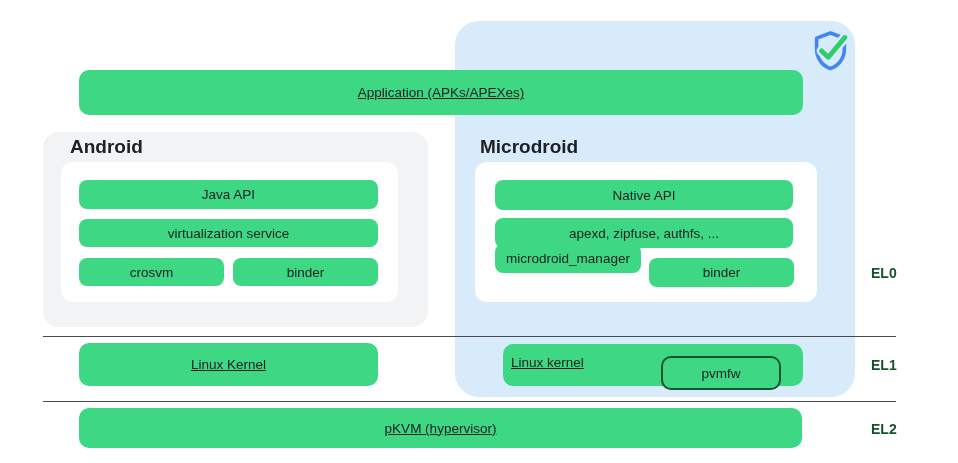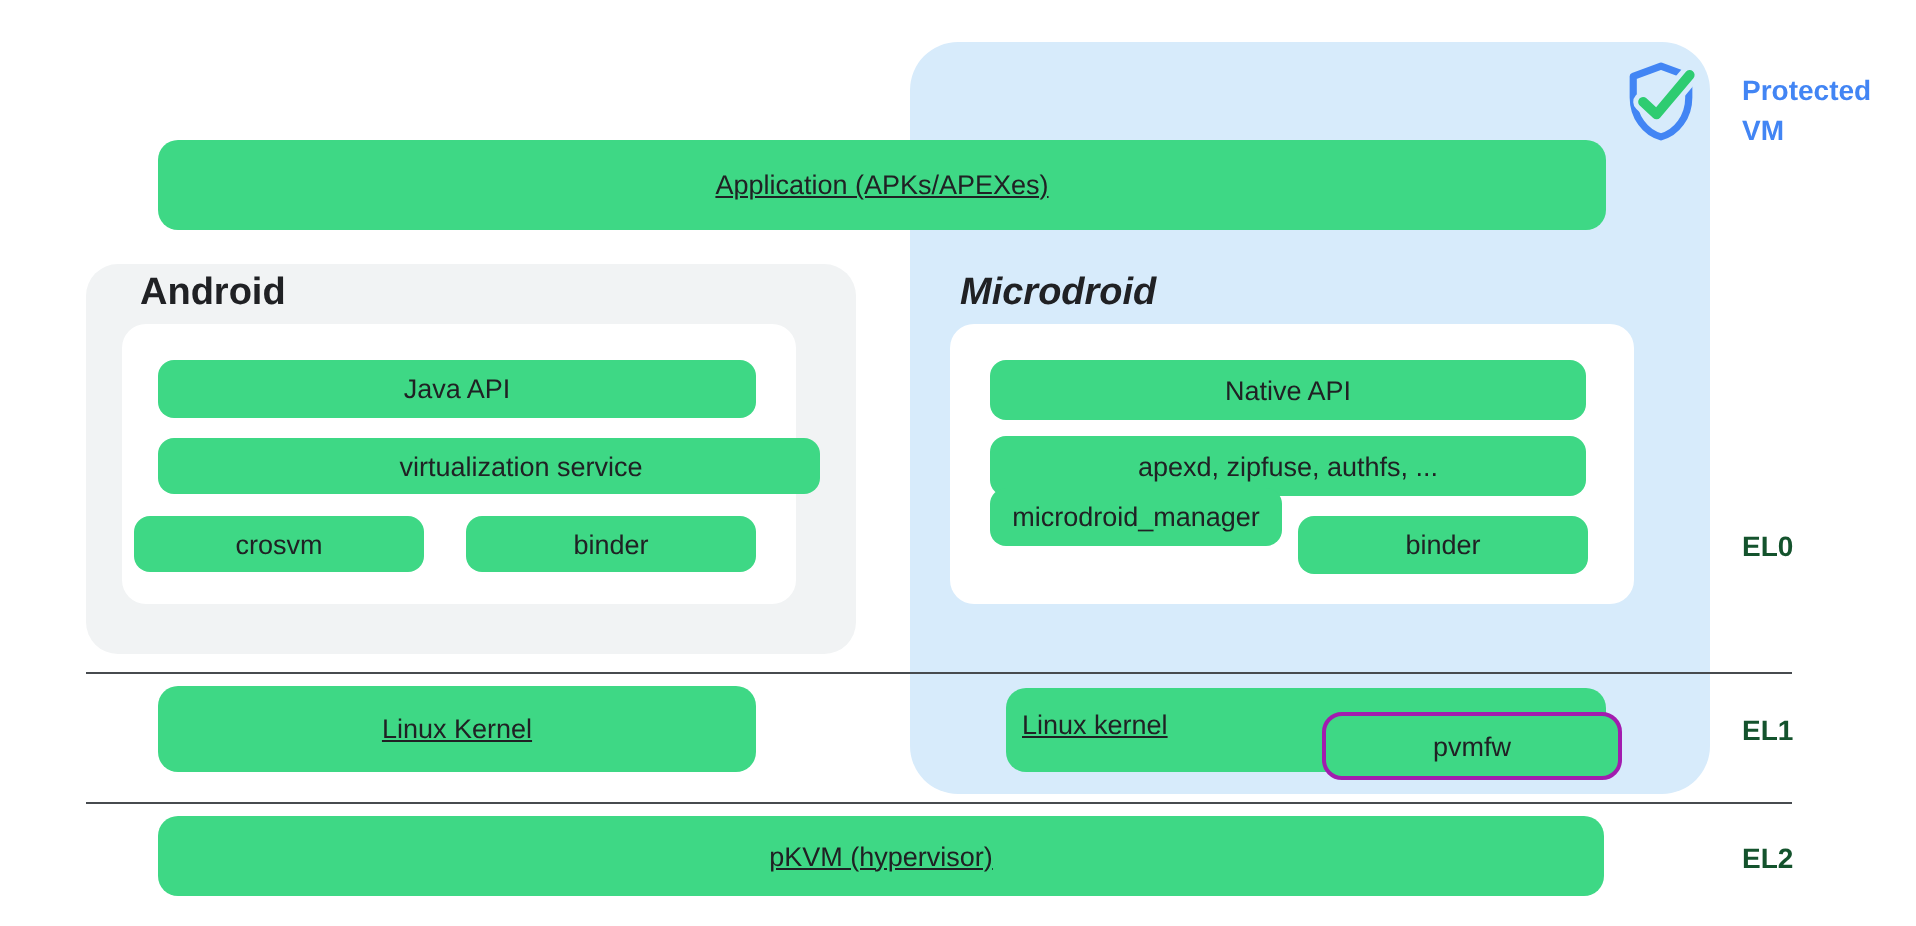--- a/index.html
+++ b/index.html
@@ -18,36 +18,36 @@
   .box-title{position:absolute;font-size:19px;font-weight:bold;color:#202124;}
 
   
   .bar{position:absolute;background:#3ed885;border-radius:8px;
     display:flex;align-items:center;justify-content:center;
     font-size:13.5px;color:#202124;}
   .bar-wide{border-radius:10px;text-decoration:underline;}
 
   .app-bar{left:79px;top:70px;width:724px;height:45px;}
   .java-api{left:79px;top:180px;width:299px;height:29px;}
-  .virt-svc{left:79px;top:219px;width:299px;height:28px;padding-left:32px;}
-  .crosvm{left:67px;top:258px;width:145px;height:28px;}
+  .virt-svc{left:79px;top:219px;width:299px;height:28px;}
+  .crosvm{left:79px;top:258px;width:145px;height:28px;}
   .binder-a{left:233px;top:258px;width:145px;height:28px;}
 
   .native-api{left:495px;top:180px;width:298px;height:30px;}
   .apexd{left:495px;top:218px;width:298px;height:30px;}
   .md-manager{left:495px;top:244px;width:146px;height:29px;}
   .binder-m{left:649px;top:258px;width:145px;height:29px;}
 
   .linux-left{left:79px;top:343px;width:299px;height:43px;}
   .linux-right{left:503px;top:344px;width:300px;height:42px;
     justify-content:flex-start;padding-left:8px;box-sizing:border-box;
     align-items:flex-start;}
   .linux-right .lbl{margin-top:11px;}
-  .pvmfw{left:661px;top:356px;width:150px;height:34px;
-    border:2px solid #a21caf;box-sizing:border-box;border-radius:10px;z-index:5;}
+  .pvmfw{left:661px;top:356px;width:120px;height:34px;
+    border:2px solid #14532d;box-sizing:border-box;border-radius:10px;z-index:5;}
   .pkvm{left:79px;top:408px;width:723px;height:40px;justify-content:center;}
 
   
   .sep{position:absolute;left:43px;width:853px;height:1px;background:#474b4f;}
   .sep-1{top:336px;}
   .sep-2{top:401px;}
 
   
   .el-label{position:absolute;left:871px;font-size:14px;font-weight:bold;color:#14532d;}
   .el0{top:265px;} .el1{top:357px;} .el2{top:421px;text-align:right;}
@@ -62,21 +62,20 @@
 
 <div class="canvas">
 
   <div class="pvm-box"></div>
 
   <svg class="shield" viewBox="0 0 48 48">
     <path d="M24 4.5 L8.5 10.2 V22 C8.5 32.8 15.2 41.6 24 44 C32.8 41.6 39.5 32.8 39.5 22 V10.2 Z" fill="none" stroke="#4285f4" stroke-width="4" stroke-linejoin="round"></path>
     <polyline points="14,24.5 21.5,31.5 40,9.5" fill="none" stroke="#d7ebfb" stroke-width="11" stroke-linecap="round" stroke-linejoin="round"></polyline>
     <polyline points="14,24.5 21.5,31.5 40,9.5" fill="none" stroke="#2ecc71" stroke-width="5.5" stroke-linecap="round" stroke-linejoin="round"></polyline>
   </svg>
-  <div class="pvm-label">Protected VM</div>
 
   <div class="bar bar-wide app-bar">
     <span>Application (APKs/APEXes)</span>
   </div>
 
   <div class="gray-box"></div>
   <div class="box-title" style="left:70px;top:136px;">Android</div>
   <div class="white-box white-android"></div>
 
   <div class="bar java-api">
@@ -85,21 +84,21 @@
   <div class="bar virt-svc">
     <span>virtualization service</span>
   </div>
   <div class="bar crosvm">
     <span>crosvm</span>
   </div>
   <div class="bar binder-a">
     <span>binder</span>
   </div>
 
-  <div class="box-title" style="left:480px;top:136px;font-style:italic;">Microdroid</div>
+  <div class="box-title" style="left:480px;top:136px;">Microdroid</div>
   <div class="white-box white-microdroid"></div>
 
   <div class="bar apexd">
     <span>apexd, zipfuse, authfs, ...</span>
   </div>
   <div class="bar native-api">
     <span>Native API</span>
   </div>
   <div class="bar md-manager">
     <span>microdroid_manager</span>

